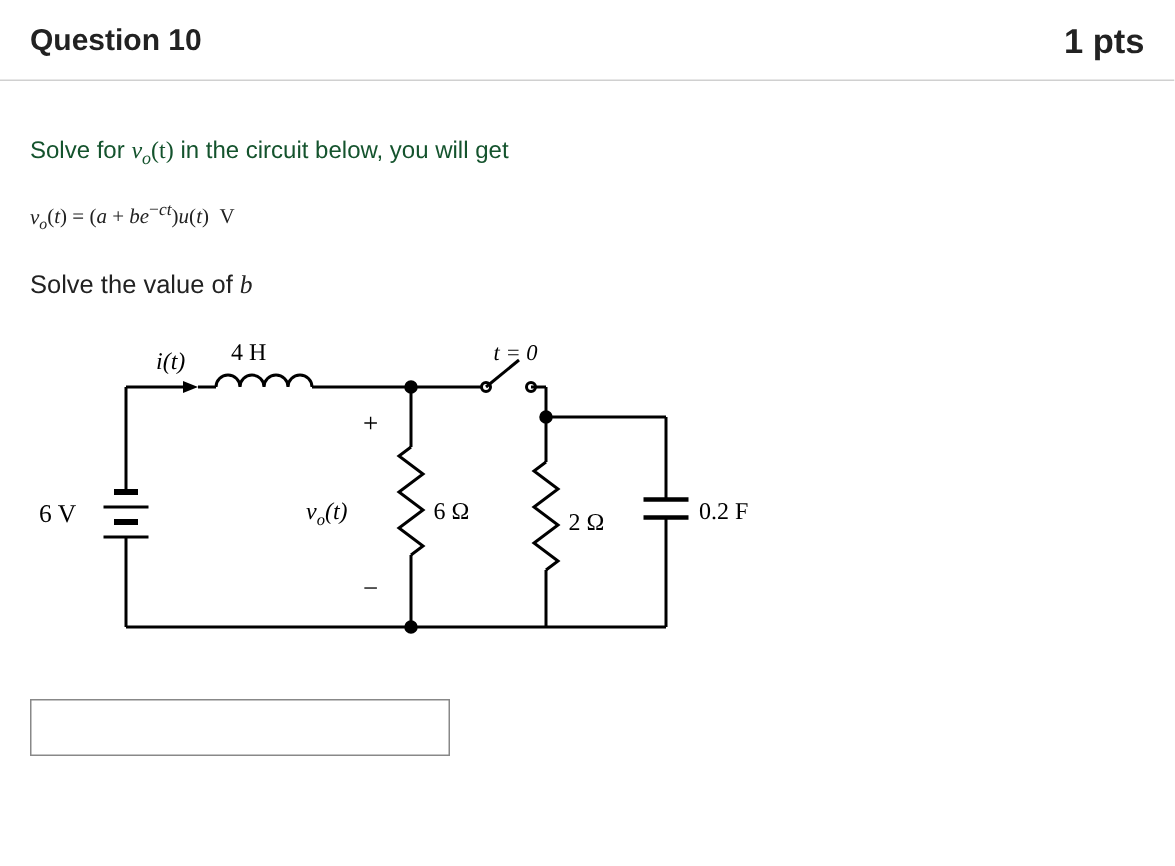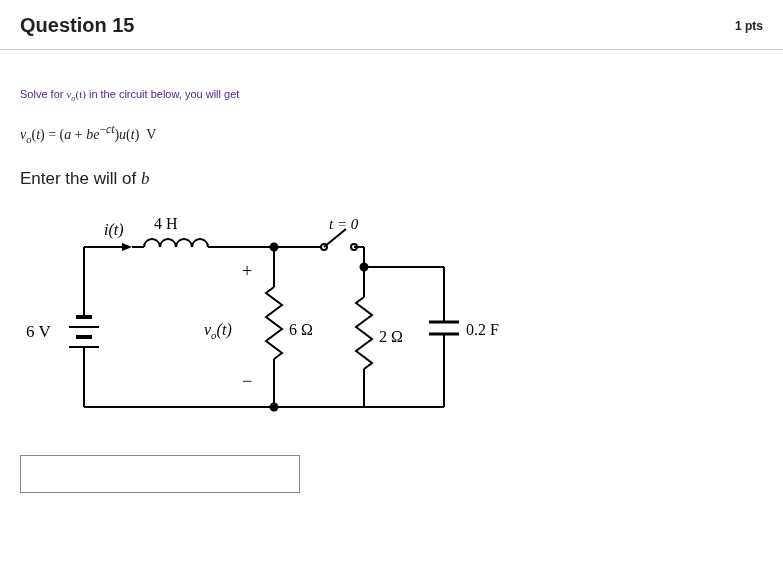--- a/index.html
+++ b/index.html
@@ -16,30 +16,30 @@
     align-items: center;
     padding: 14px 20px 12px 20px;
     border-bottom: 1px solid #d0d0d0;
   }
   .qtitle {
     font-size: 20px;
     font-weight: 700;
     color: #222;
   }
   .points {
-    font-size: 12px;
+    font-size: 23px;
     font-weight: 700;
     color: #222;
   }
   .content {
     padding: 38px 20px 10px 20px;
   }
   .prompt1 {
-    font-size: 11px;
-    color: #4c1d95;
+    font-size: 16px;
+    color: #14532d;
     margin-bottom: 20px;
   }
   .prompt1 .math, .eqline .math, .prompt2 .math, .circuit text.math {
     font-family: "Georgia", "Times New Roman", serif;
     font-style: italic;
   }
   .eqline {
     font-size: 14px;
     font-family: "Georgia","Times New Roman",serif;
     color: #222;
@@ -65,36 +65,36 @@
     margin: 18px 0 0 0;
     padding: 6px 8px;
     font-size: 15px;
   }
   sub { font-size: 0.75em; font-style: italic; font-family: Georgia, serif;}
 </style>
 </head>
 <body>
 
 <div class="header">
-  <div class="qtitle">Question 15</div>
+  <div class="qtitle">Question 10</div>
   <div class="points">1 pts</div>
 </div>
 
 <div class="content">
 
   <div class="prompt1">
     <span>Solve for </span><span class="math"><span>v</span><sub>o</sub><span style="font-style:normal">(t)</span></span><span> in the circuit below, you will get</span>
   </div>
 
   <div class="eqline">
     <span class="math"><i>v</i><sub>o</sub></span>(<span class="math"><i>t</i></span>) <span class="up">=</span> (<span class="math"><i>a</i></span> + <span class="math"><i>b</i>e</span><sup style="font-family:Georgia,serif;">−<i>ct</i></sup>)<span class="math"><i>u</i></span>(<span class="math"><i>t</i></span>) &nbsp;V
   </div>
 
   <div class="prompt2">
-    <span>Enter the will of </span><span class="math">b</span>
+    <span>Solve the value of </span><span class="math">b</span>
   </div>
 
   <div class="circuit-wrap">
     <svg class="circuit" width="540" height="230" viewBox="0 0 540 230">
       <g stroke="#000" stroke-width="2" fill="none">
 
         <line x1="70" y1="40" x2="108" y2="40"></line>
 
         <polygon points="108,36 108,44 118,40" fill="#000" stroke="none"></polygon>
         <line x1="118" y1="40" x2="130" y2="40"></line>

